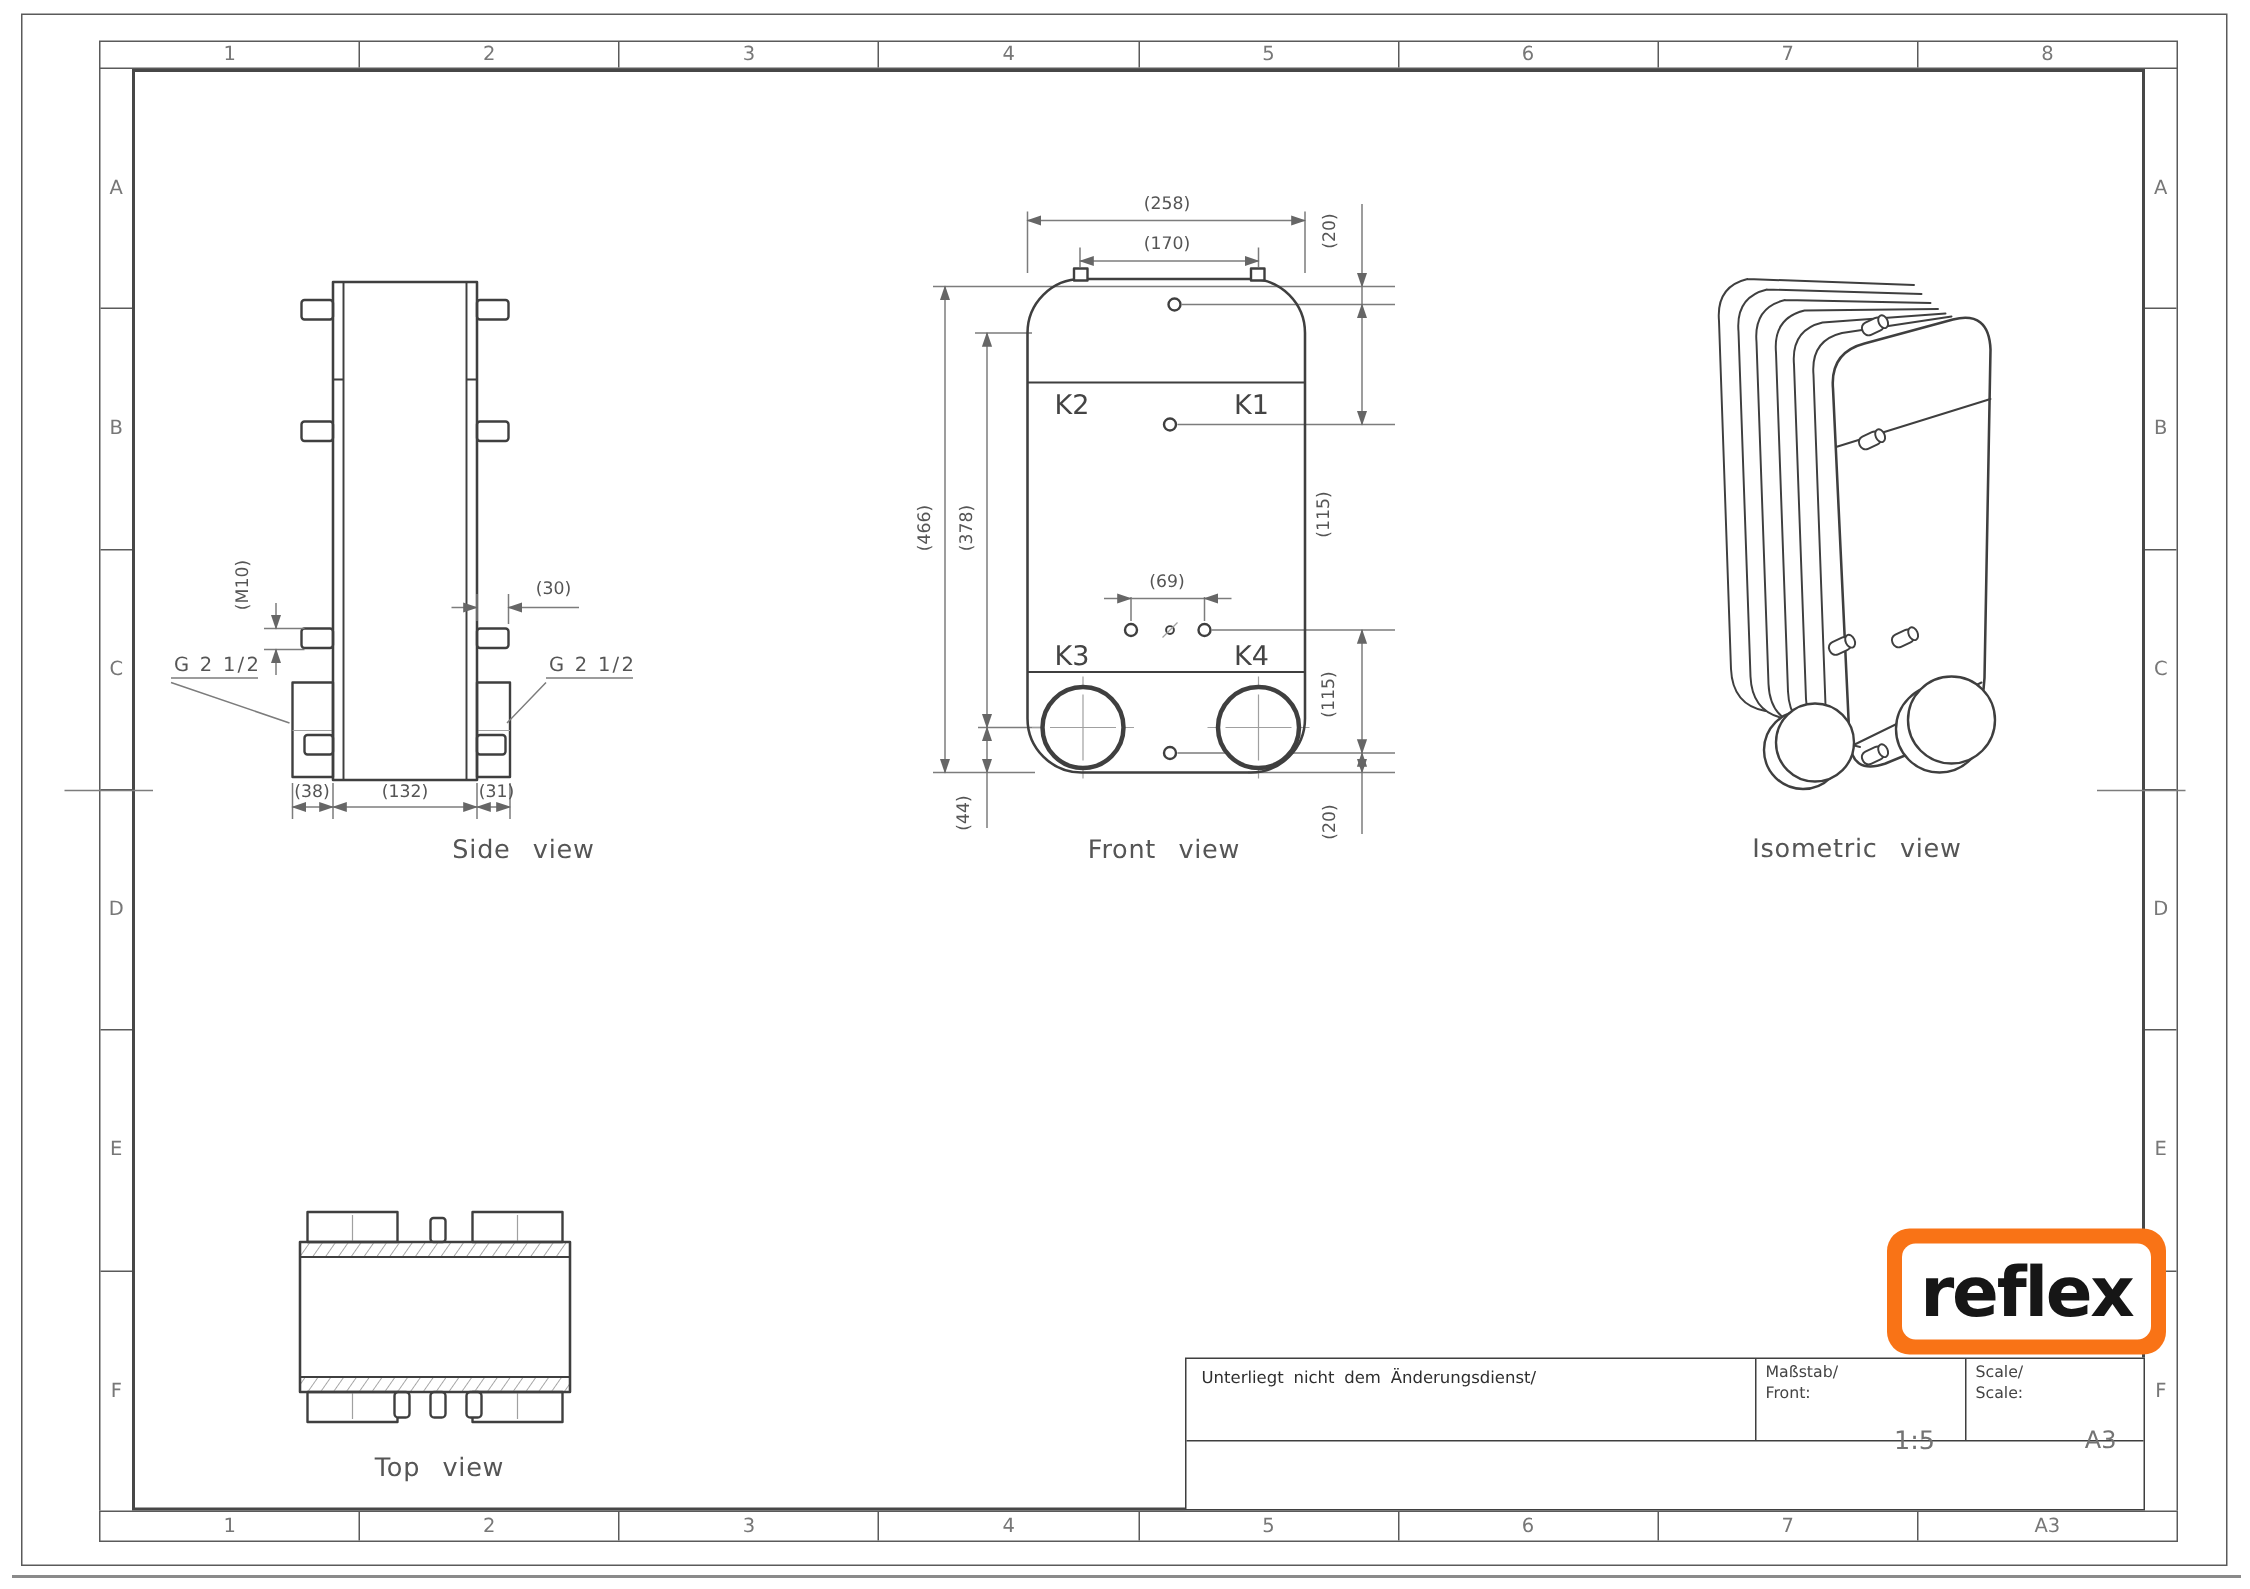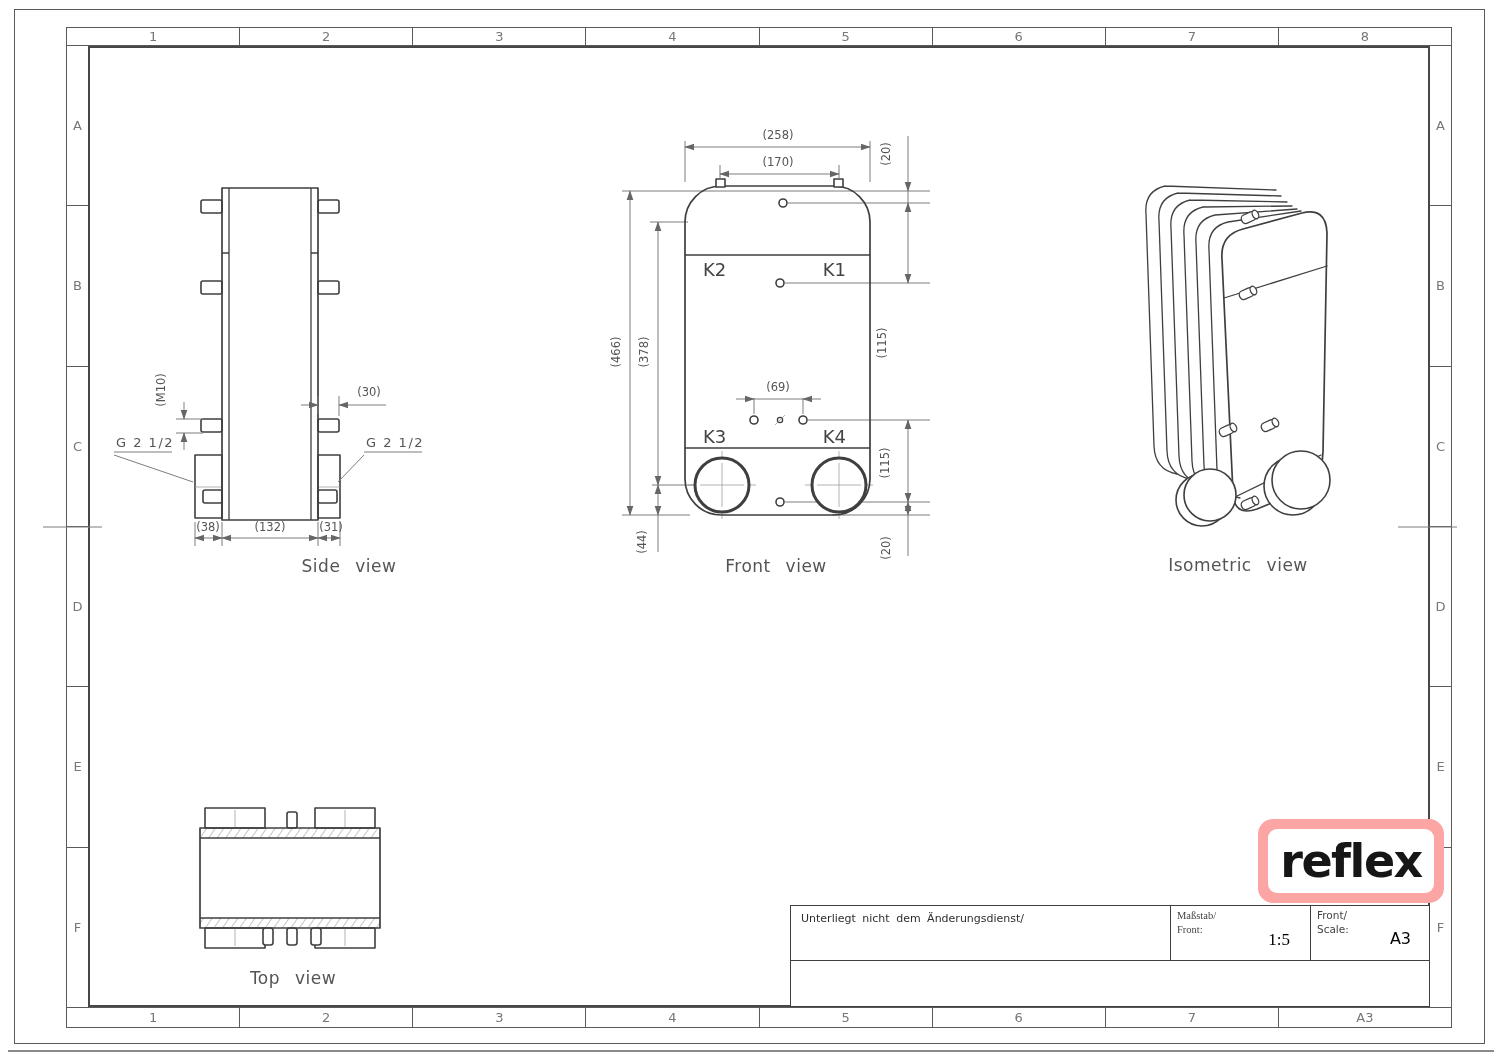--- a/index.html
+++ b/index.html
@@ -34,24 +34,24 @@
   .cap{fill:#555;font-size:17px;letter-spacing:.5px;word-spacing:9px;}
 
   
   .tb{position:absolute;left:790px;top:905px;width:640px;height:102px;box-sizing:border-box;
       border:1.6px solid #3f3f3f;background:#fff;color:#2e2e2e;}
   .tb-r1{display:flex;height:55px;border-bottom:1.4px solid #3f3f3f;box-sizing:border-box;}
   .tb-r2{display:flex;height:45px;}
   .tb-note{width:380px;border-right:1.4px solid #3f3f3f;box-sizing:border-box;
            padding:4px 10px;font-size:11px;line-height:1.55;word-spacing:3px;}
   .tb-scale{width:140px;border-right:1.4px solid #3f3f3f;box-sizing:border-box;
-            position:relative;padding:3px 6px;font-family:Liberation Serif, serif;}
+            position:relative;padding:3px 6px;}
   .tb-format{flex:1;position:relative;padding:3px 6px;}
   .tb-small{font-size:10.5px;color:#444;line-height:1.3;}
-  .tb-value{position:absolute;font-size:17px;color:#000000;}
+  .tb-value{position:absolute;font-size:17px;color:#737373;margin-top:21px;}
   .tb-rev{width:140px;border-right:1.4px solid #3f3f3f;box-sizing:border-box;
           position:relative;padding:2px 6px;}
   .tb-rev-date{position:absolute;left:22px;top:17px;font-size:16.5px;color:#1e1e1e;}
   .tb-title{flex:1;display:flex;align-items:center;justify-content:center;
             font-size:17px;color:#1e1e1e;word-spacing:5px;letter-spacing:.3px;}
 
   
   .logo{position:absolute;left:1258px;top:819px;width:186px;height:84px;border-radius:15px;
         display:flex;align-items:center;justify-content:center;}
   .logo-inner{width:166px;height:64px;background:#fff;border-radius:9px;display:flex;
@@ -298,24 +298,24 @@
     <div class="tb-r1">
       <div class="tb-note">
         <div>Unterliegt nicht dem Änderungsdienst/</div>
       </div>
       <div class="tb-scale">
         <div class="tb-small">Maßstab/</div>
         <div class="tb-small">Front:</div>
         <div class="tb-value" style="right:20px;top:24px;">1:5</div>
       </div>
       <div class="tb-format">
-        <div class="tb-small">Front/</div>
+        <div class="tb-small">Scale/</div>
         <div class="tb-small">Scale:</div>
         <div class="tb-value" style="right:18px;top:23px;font-size:16px;">A3</div>
       </div>
     </div>
   </div>
 
-  <div class="logo" style="background: #fca5a5;">
+  <div class="logo" style="background: #f97316;">
     <div class="logo-inner">reflex</div>
   </div>
 
 </div>
 
 </body></html>

